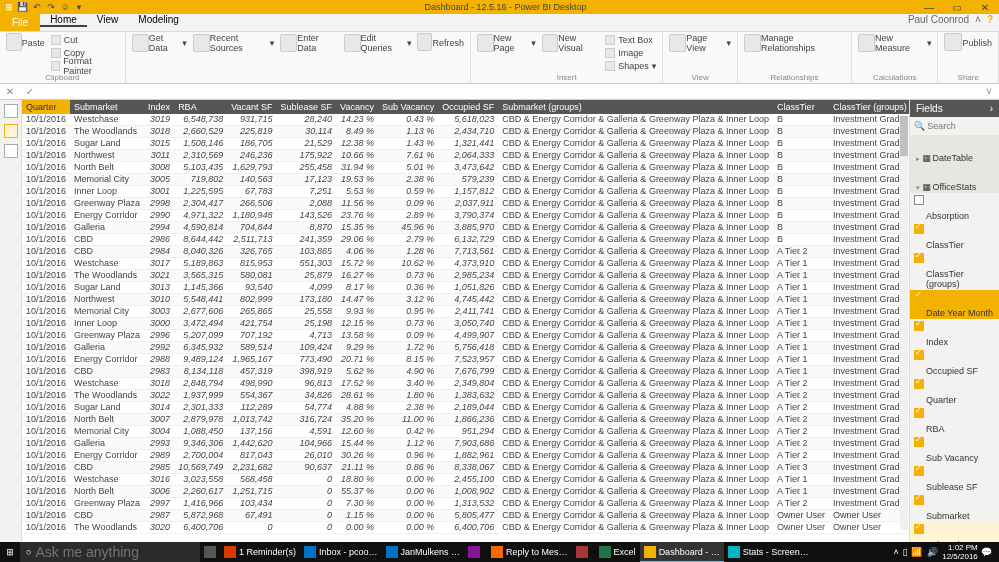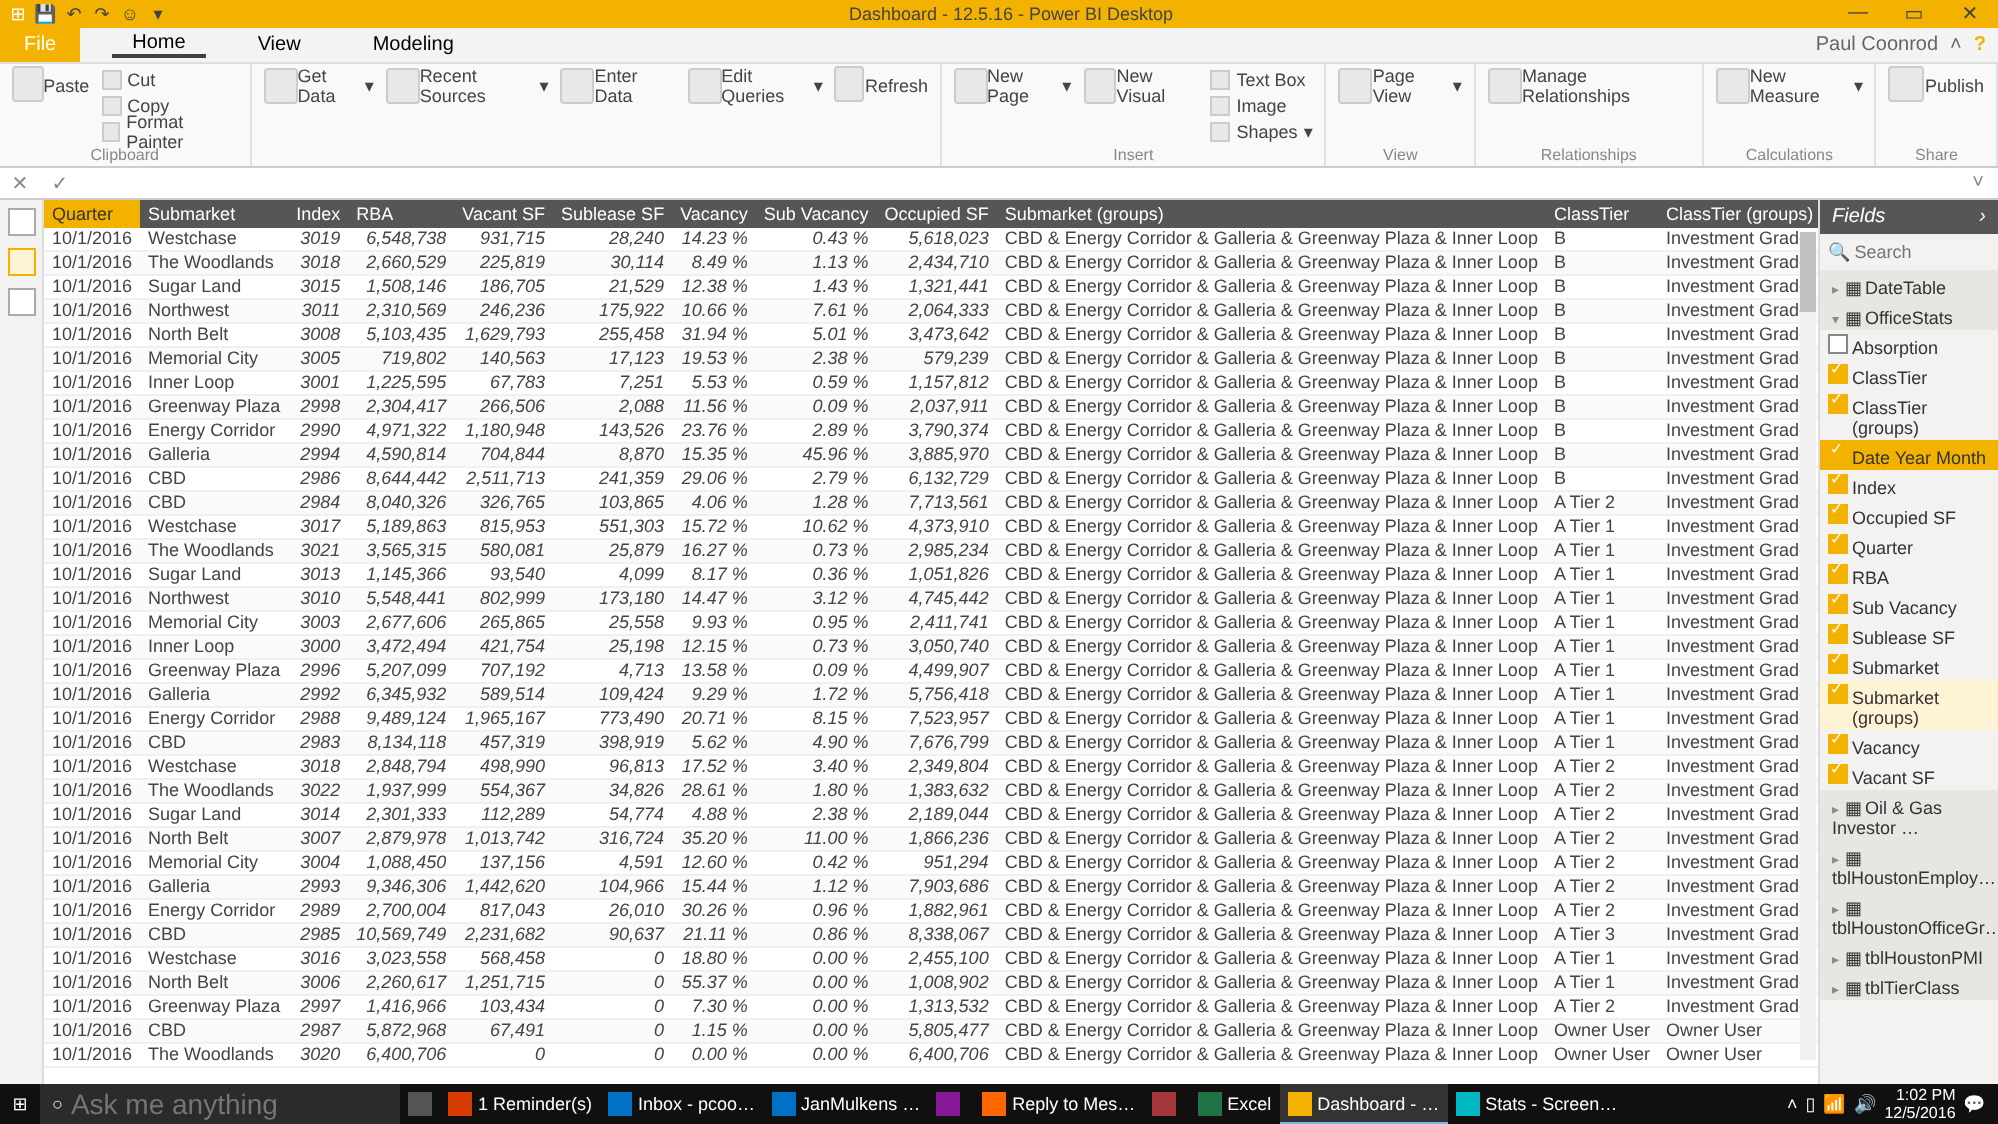--- a/index.html
+++ b/index.html
@@ -7,21 +7,21 @@
 
 
 .titlebar { height: 14px; background: #f3b200; display: flex; align-items: center; font-size: 9px; color: #444; }
 .titlebar .qat { display: flex; gap: 4px; padding: 0 4px; }
 .titlebar .qat span { width: 10px; height: 10px; display: inline-flex; align-items: center; justify-content: center; }
 .titlebar .title { flex: 1; text-align: center; padding-left: 8px; }
 .titlebar .winbtns { display: flex; }
 .titlebar .winbtns span { width: 28px; text-align: center; font-size: 10px; }
 
 
-.ribbon-tabs { height: 18px; background: #f3f3f3; display: flex; align-items: center; font-size: 10px; border-bottom: 1px solid #ddd; gap: 16px; }
+.ribbon-tabs { height: 18px; background: #f3f3f3; display: flex; align-items: flex-start; font-size: 10px; border-bottom: 1px solid #ddd; }
 .ribbon-tabs .file { background: #f3b200; color: #fff; padding: 0 12px; height: 100%; display: flex; align-items: center; }
 .ribbon-tabs .tab { padding: 0 10px; cursor: pointer; }
 .ribbon-tabs .tab.active { border-bottom: 2px solid #404040; }
 .ribbon-tabs .user { margin-left: auto; padding-right: 6px; color: #666; display:flex; align-items:center; gap:6px;}
 .ribbon-tabs .user .help { color:#f3b200; font-weight:bold; }
 
 
 .ribbon { height: 52px; background: #f9f9f9; border-bottom: 1px solid #ccc; display: flex; }
 .rgroup { border-right: 1px solid #e0e0e0; padding: 1px 4px; display: flex; flex-direction: column; }
 .rgroup .btns { display: flex; flex: 1; align-items: flex-start; gap: 2px; }
@@ -47,25 +47,25 @@
 .grid { flex:1; overflow:auto; }
 table { border-collapse: collapse; width: 100%; font-size: 9px; color: #444; }
 thead th { background: #565656; color: #fff; font-weight: normal; text-align: left; padding: 2px 4px; position: sticky; top: 0; white-space: nowrap; }
 tbody td { padding: 0 4px; border-bottom: 1px solid #f0f0f0; white-space: nowrap; height: 11px; line-height:11px;}
 tbody tr:nth-child(even) { background: #fafafa; }
 .num { text-align: right; font-style: italic; }
 .status { height: 12px; background: #565656; color: #ccc; font-size: 8px; padding: 0 4px; display:flex; align-items:center;}
 
 
 .fields { width: 90px; background: #f3f2f1; border-left: 1px solid #ddd; display:flex; flex-direction:column;}
-.fields .hdr { background: #565656; color:#fff; font-size:10px; padding:3px 6px; display:flex; justify-content:space-between; align-items:center;font-style:italic;}
+.fields .hdr { background: #565656; color:#fff; font-size:10px; padding:3px 6px; display:flex; justify-content:space-between; align-items:center;}
 .fields .search { margin:4px; display:flex; align-items:center; gap:2px; font-size:9px; color:#888;}
 .fields .search input { flex:1; border:none; background:transparent; font-size:9px; outline:none;}
 .fields .list { flex:1; overflow:auto; font-size:9px; }
-.fields .item { padding:4px 4px 1px 16px; color:#333; position:relative; cursor:pointer;}
+.fields .item { padding:18px 4px 1px 16px; color:#333; position:relative; cursor:pointer;}
 .fields .item.tbl { padding-left:6px; font-weight:normal; background:#e8e6e3;}
 .fields .item.tbl::before { content:"▸"; font-size:7px; margin-right:3px; color:#888;}
 .fields .item.tbl.open::before { content:"▾"; }
 .fields .item.fld::before { content:""; position:absolute; left:4px; top:2px; width:8px; height:8px; border:1px solid #888; background:#fff;}
 .fields .item.fld.chk::before { background:#f3b200; border-color:#f3b200;}
 .fields .item.fld.chk::after { content:"✓"; position:absolute; left:5px; top:0; font-size:8px; color:#fff;}
 .fields .item.sel { background:#fff3d6; }
 .fields .item.hilite { background:#f3b200; color:#333;}
 .fields .ic-t { display:inline-block; width:10px; }
 

